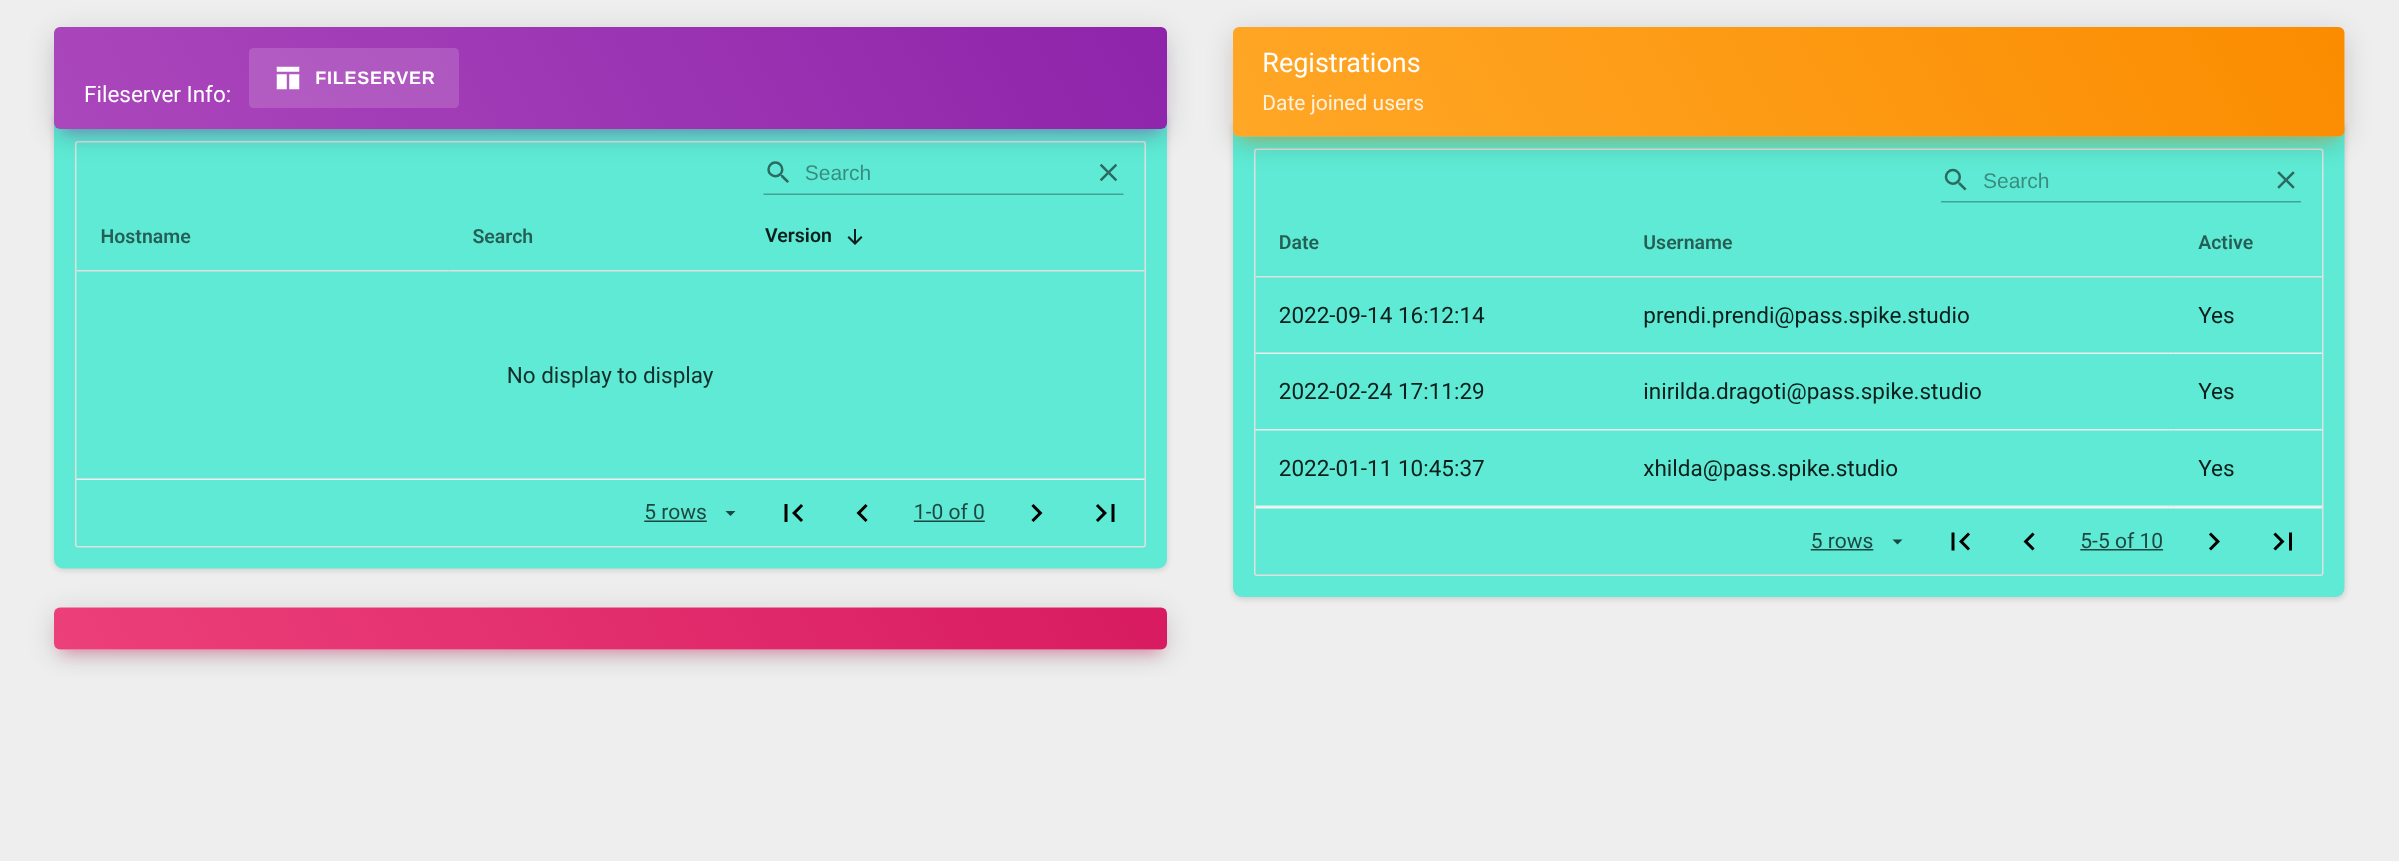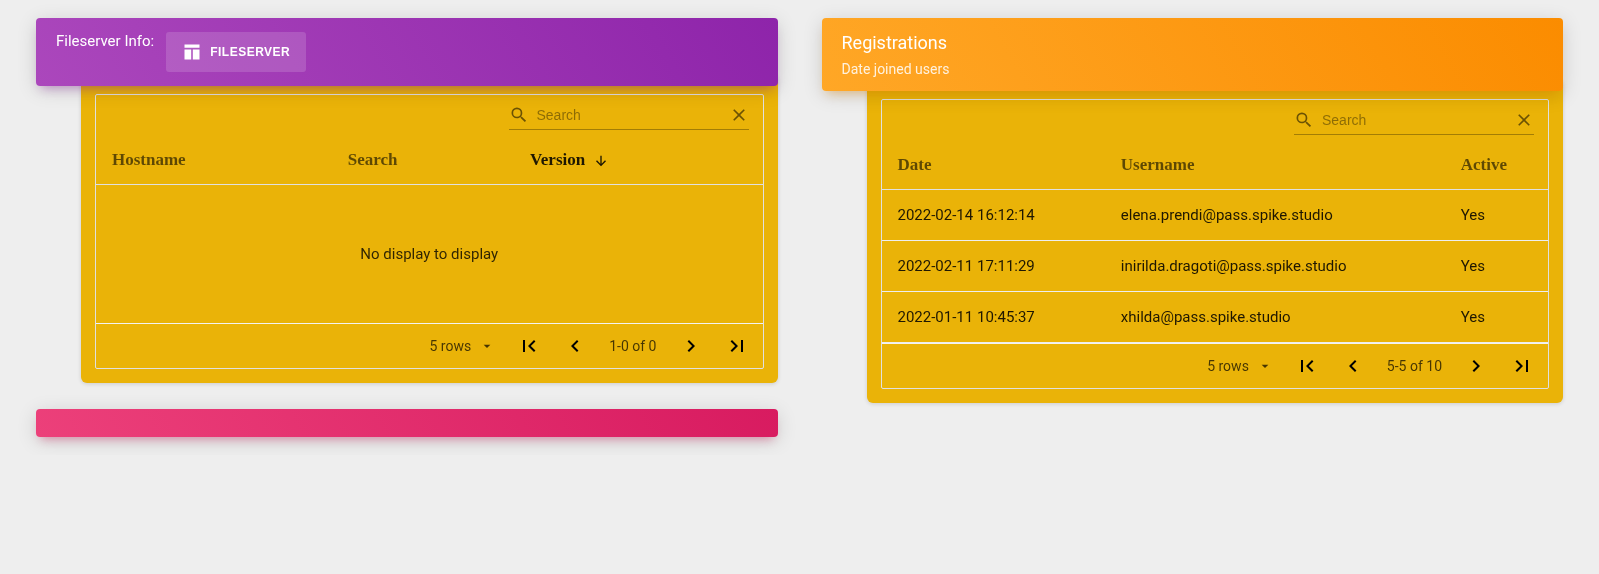--- a/index.html
+++ b/index.html
@@ -20,75 +20,73 @@
     border-radius: 4px;
     padding: 14px 20px;
     color: #fff;
     position: relative;
     z-index: 2;
     box-shadow: 0 4px 20px 0 rgba(0,0,0,0.14), 0 7px 10px -5px rgba(156,39,176,0.4);
   }
   .bg-purple { background: linear-gradient(60deg, #ab47bc, #8e24aa); }
   .bg-orange { background: linear-gradient(60deg, #ffa726, #fb8c00); box-shadow: 0 4px 20px 0 rgba(0,0,0,0.14), 0 7px 10px -5px rgba(255,152,0,0.4);}
   .bg-pink   { background: linear-gradient(60deg, #ec407a, #d81b60); box-shadow: 0 4px 20px 0 rgba(0,0,0,0.14), 0 7px 10px -5px rgba(233,30,99,0.4);}
-  .hdr-row { display: flex; align-items: flex-start; gap: 12px; }
+  .hdr-row { display: flex; align-items: flex-end; gap: 12px; }
   .hdr-title { font-size: 15px; font-weight: 400; }
   .hdr-big   { font-size: 18px; font-weight: 400; margin-bottom: 8px; }
   .hdr-sub   { font-size: 14px; opacity: 0.85; }
   .hdr-btn {
     display: inline-flex; align-items: center; gap: 8px;
     background: rgba(255,255,255,0.15);
     border: none; color: #fff;
     padding: 10px 16px; border-radius: 3px;
     font-size: 12px; font-weight: 600; letter-spacing: .5px;
     cursor: pointer;
   }
   .panel {
-    background: #eab308;
+    background: #5eead4;
     border-radius: 6px;
     box-shadow: 0 1px 4px 0 rgba(0,0,0,0.14);
     margin-top: -12px;
     padding-top: 20px;
-    margin-left: 45px;
   }
   .table-container { border: 1px solid #e0e0e0; border-radius: 2px; margin: 0 14px 14px; }
   .search-row { display: flex; justify-content: flex-end; padding: 10px 14px 6px; }
   .search-box {
     display: flex; align-items: center; gap: 8px;
     border-bottom: 1px solid rgba(0,0,0,0.3);
     width: 240px; padding-bottom: 4px;
     color: rgba(0,0,0,0.54);
   }
   .search-box input {
     flex: 1; border: none; outline: none; font-size: 14px;
     color: rgba(0,0,0,0.87); background: transparent;
   }
   .search-box input::placeholder { color: rgba(0,0,0,0.4); }
   .icon { width: 20px; height: 20px; display: inline-flex; align-items: center; justify-content: center; flex-shrink: 0; }
   .icon svg { width: 100%; height: 100%; fill: currentColor; }
   table { width: 100%; border-collapse: collapse; }
   thead th {
-    text-align: left; font-size: 17px; font-weight: 600;
+    text-align: left; font-size: 13px; font-weight: 600;
     color: rgba(0,0,0,0.6); padding: 14px 16px;
     border-bottom: 1px solid #e0e0e0;
-    font-family: Liberation Serif, serif;
   }
   thead th.sorted { color: rgba(0,0,0,0.87); }
   tbody td {
     font-size: 15px; padding: 16px 16px;
     border-bottom: 1px solid #eeeeee; color: rgba(0,0,0,0.87);
   }
   .empty {
     padding: 60px 0; text-align: center; font-size: 15px;
     color: rgba(0,0,0,0.8);
   }
   .pager {
     display: flex; justify-content: flex-end; align-items: center;
     gap: 22px; padding: 10px 14px; font-size: 14px;
-    color: rgba(0,0,0,0.7); border-top: 1px solid #f3f3f3;
+    color: rgba(0,0,0,0.7); border-top: 1px solid #f3f3f3; text-decoration: underline;
   }
   .rows-sel { display: inline-flex; align-items: center; gap: 8px; cursor: pointer; }
   .nav-btn {
     background: none; border: none; cursor: pointer;
     color: rgba(0,0,0,0.5); width: 24px; height: 24px;
     display: inline-flex; align-items: center; justify-content: center;
   }
   .nav-btn[disabled] { color: rgba(0,0,0,0.18); cursor: default; }
   .sort-arrow { vertical-align: middle; margin-left: 4px; }
   .pink-stub { height: 20px; border-radius: 4px; margin-top: 26px; }
@@ -213,26 +211,26 @@
         <table>
           <thead>
             <tr>
               <th>Date</th>
               <th>Username</th>
               <th>Active</th>
             </tr>
           </thead>
           <tbody id="reg-body">
               <tr>
-                <td>2022-02-14 16:12:14</td>
-                <td>elena.prendi@pass.spike.studio</td>
+                <td>2022-09-14 16:12:14</td>
+                <td>prendi.prendi@pass.spike.studio</td>
                 <td>Yes</td>
               </tr>
               <tr>
-                <td>2022-02-11 17:11:29</td>
+                <td>2022-02-24 17:11:29</td>
                 <td>inirilda.dragoti@pass.spike.studio</td>
                 <td>Yes</td>
               </tr>
               <tr>
                 <td>2022-01-11 10:45:37</td>
                 <td>xhilda@pass.spike.studio</td>
                 <td>Yes</td>
               </tr>
             </tbody>
         </table>

